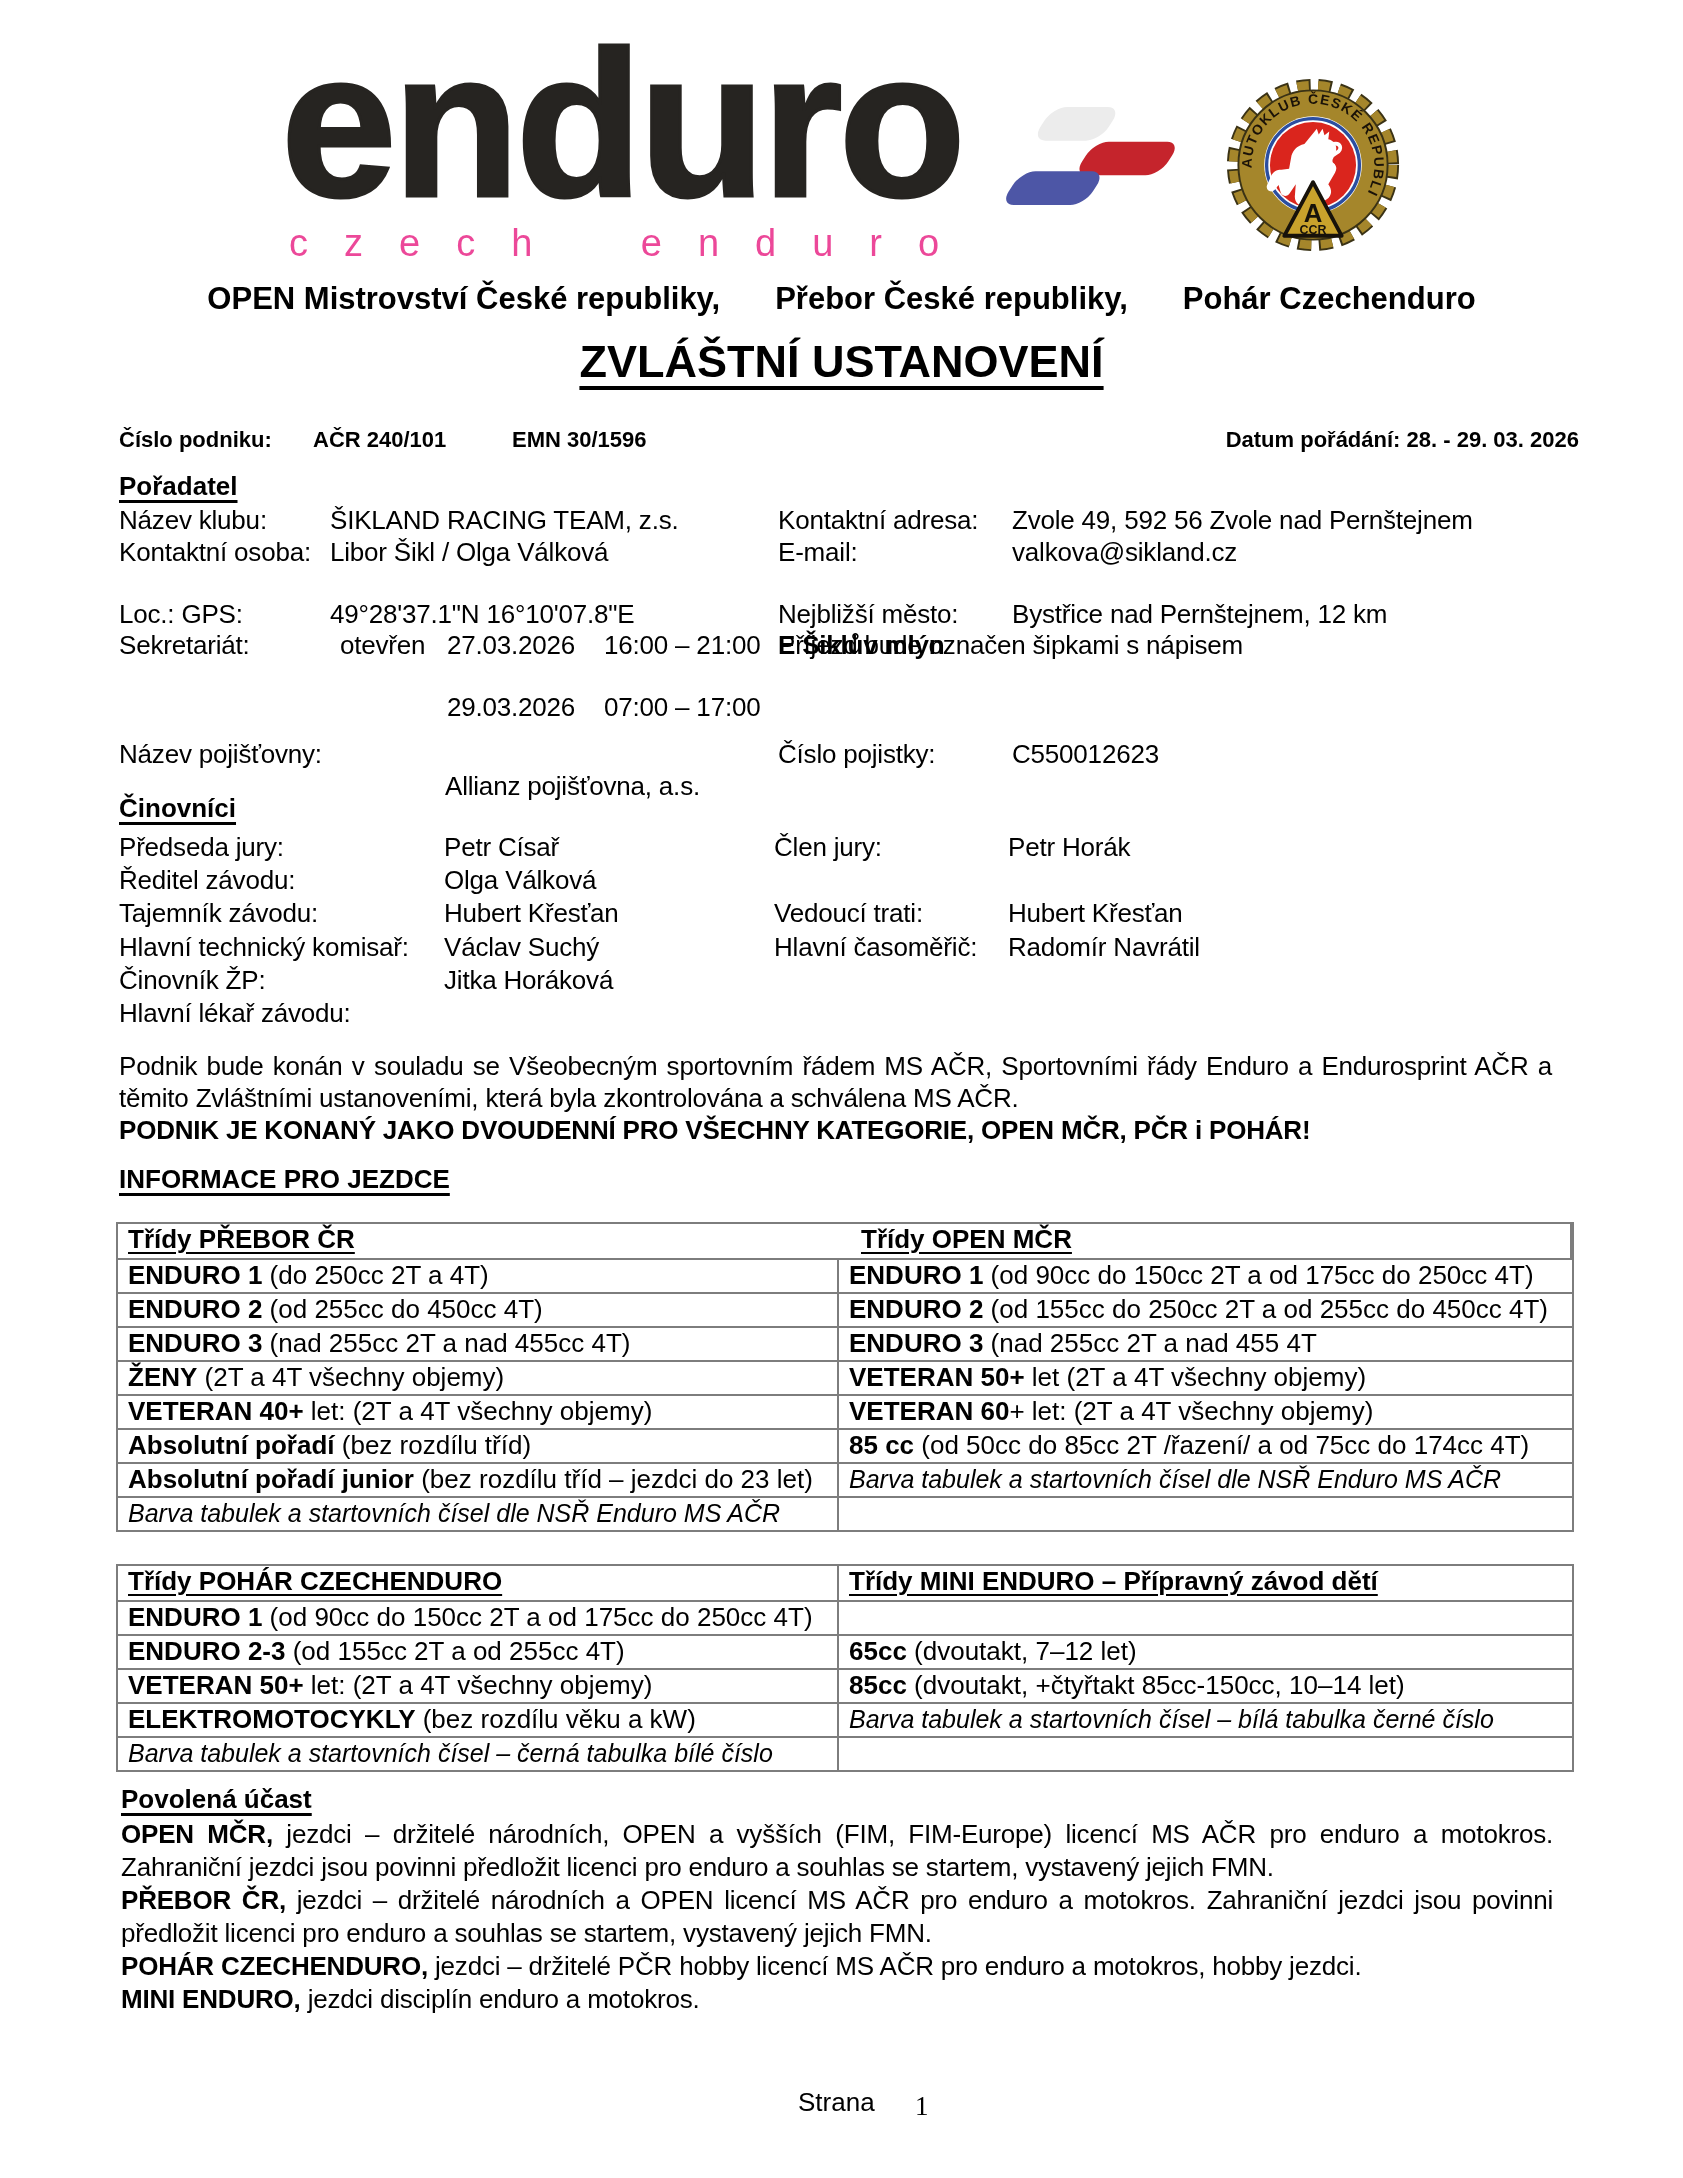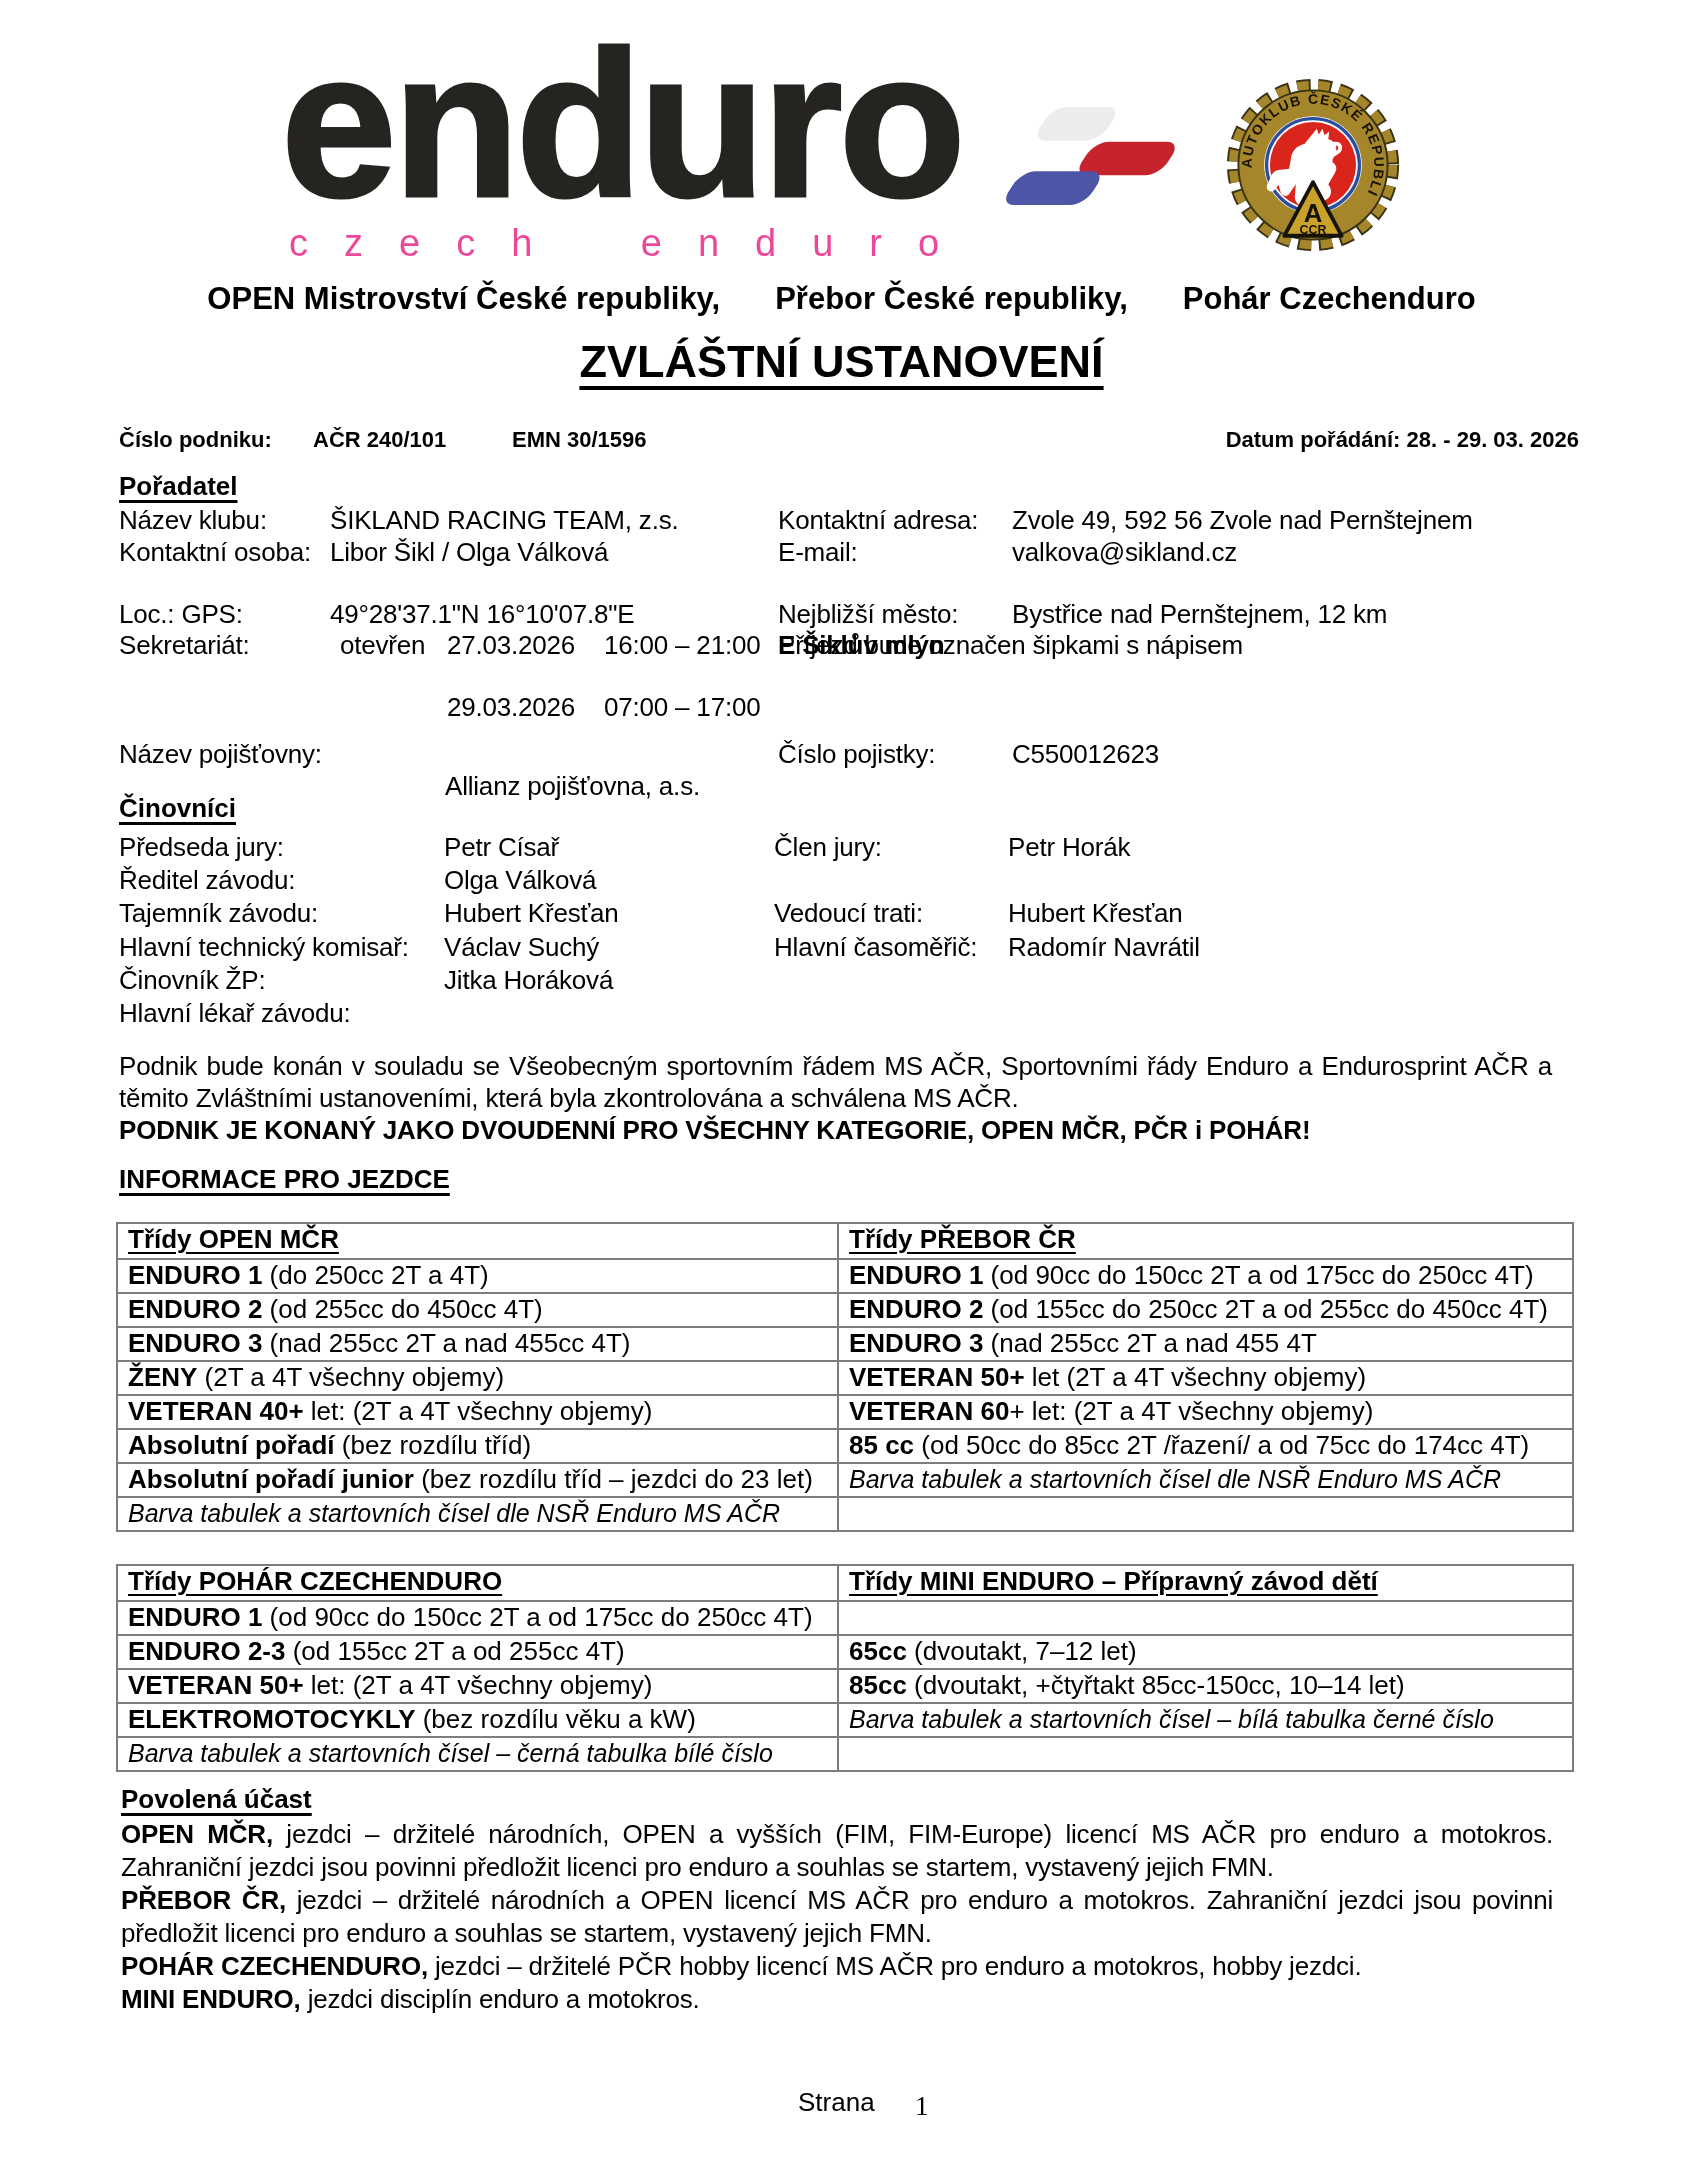--- a/index.html
+++ b/index.html
@@ -189,22 +189,22 @@
 
   <div class="abs notice">
     <div class="j">Podnik bude konán v souladu se Všeobecným sportovním řádem MS AČR, Sportovními řády Enduro a Endurosprint AČR a těmito Zvláštními ustanoveními, která byla zkontrolována a schválena MS AČR.</div>
     <div class="nb">PODNIK JE KONANÝ JAKO DVOUDENNÍ PRO VŠECHNY KATEGORIE, OPEN MČR, PČR i POHÁR!</div>
   </div>
 
   <div class="abs sec-head" style="left:119px;top:1164px">INFORMACE PRO JEZDCE</div>
 
   <div class="tbl tbl1">
     <div class="trow">
+      <div class="tcell tc-r"><span class="hh">Třídy PŘEBOR ČR</span></div>
       <div class="tcell tc-l"><span class="hh">Třídy OPEN MČR</span></div>
-      <div class="tcell tc-r"><span class="hh">Třídy PŘEBOR ČR</span></div>
     </div>
     <div class="trow">
       <div class="tcell tc-l"><span class="bb">ENDURO 1</span><span> (do 250cc 2T a 4T)</span></div>
       <div class="tcell tc-r"><span class="bb">ENDURO 1</span><span> (od 90cc do 150cc 2T a od 175cc do 250cc 4T)</span></div>
     </div>
     <div class="trow">
       <div class="tcell tc-l"><span class="bb">ENDURO 2</span><span> (od 255cc do 450cc 4T)</span></div>
       <div class="tcell tc-r"><span class="bb">ENDURO 2</span><span> (od 155cc do 250cc 2T a od 255cc do 450cc 4T)</span></div>
     </div>
     <div class="trow">

